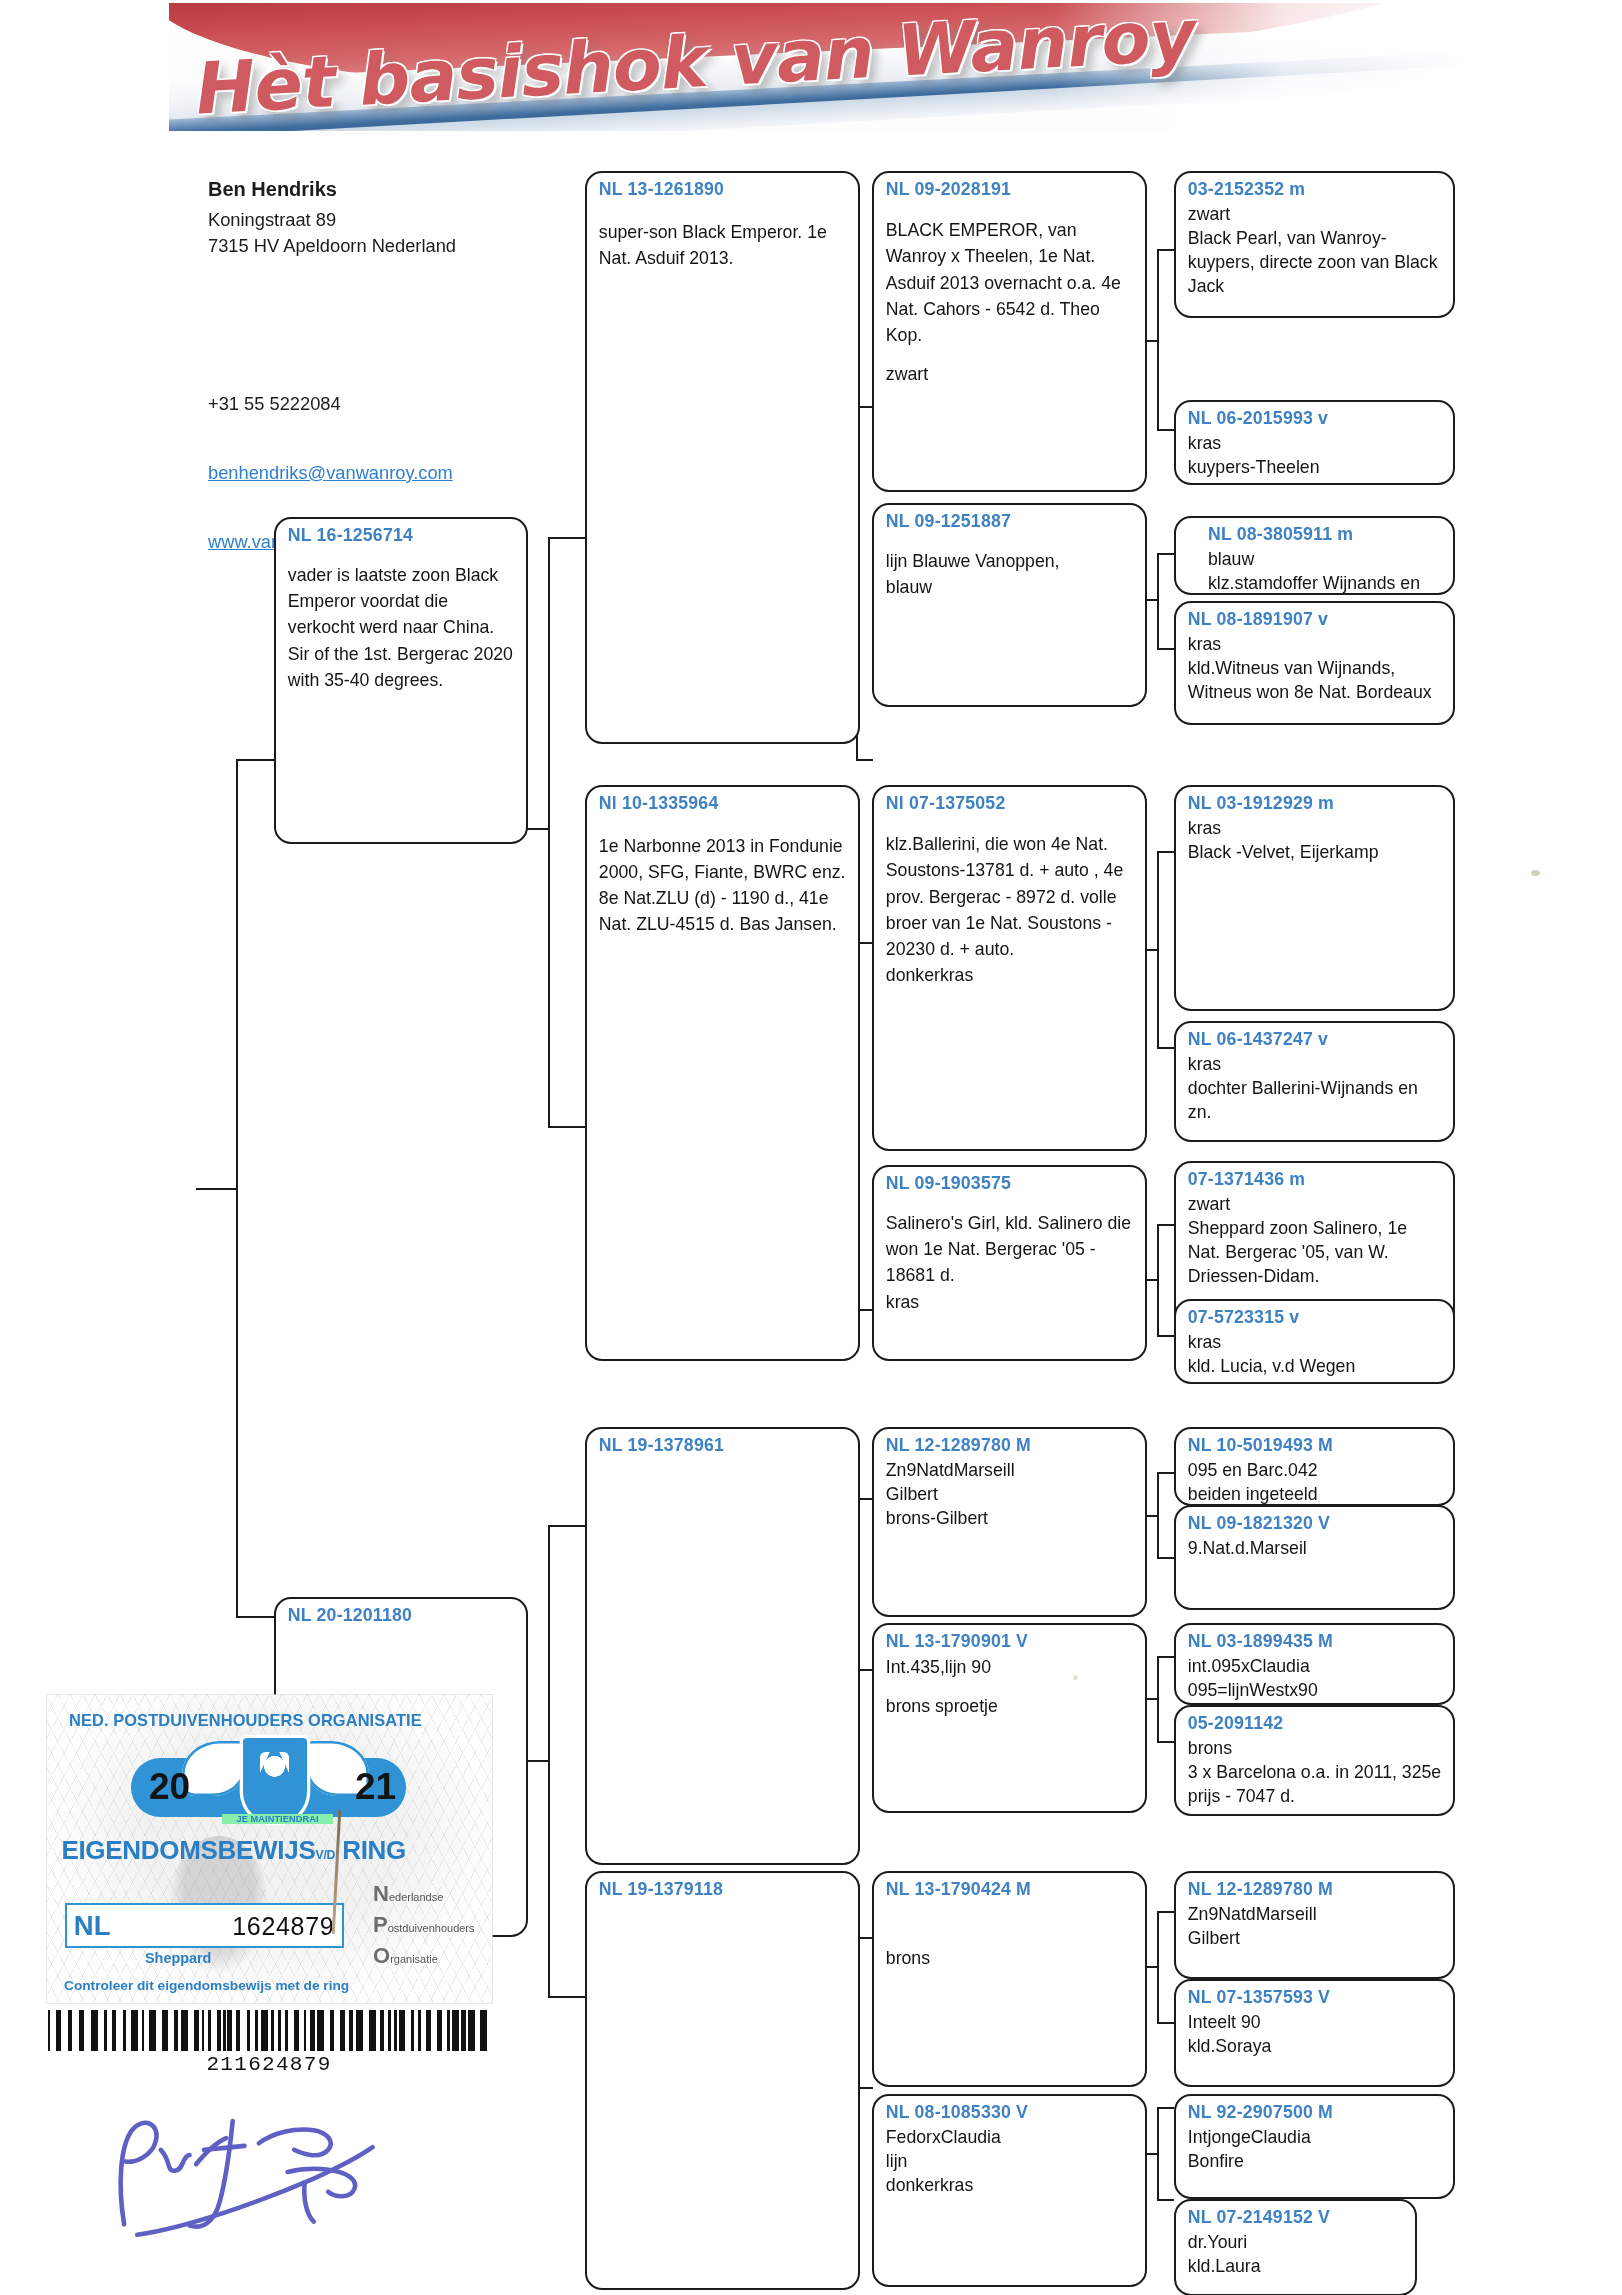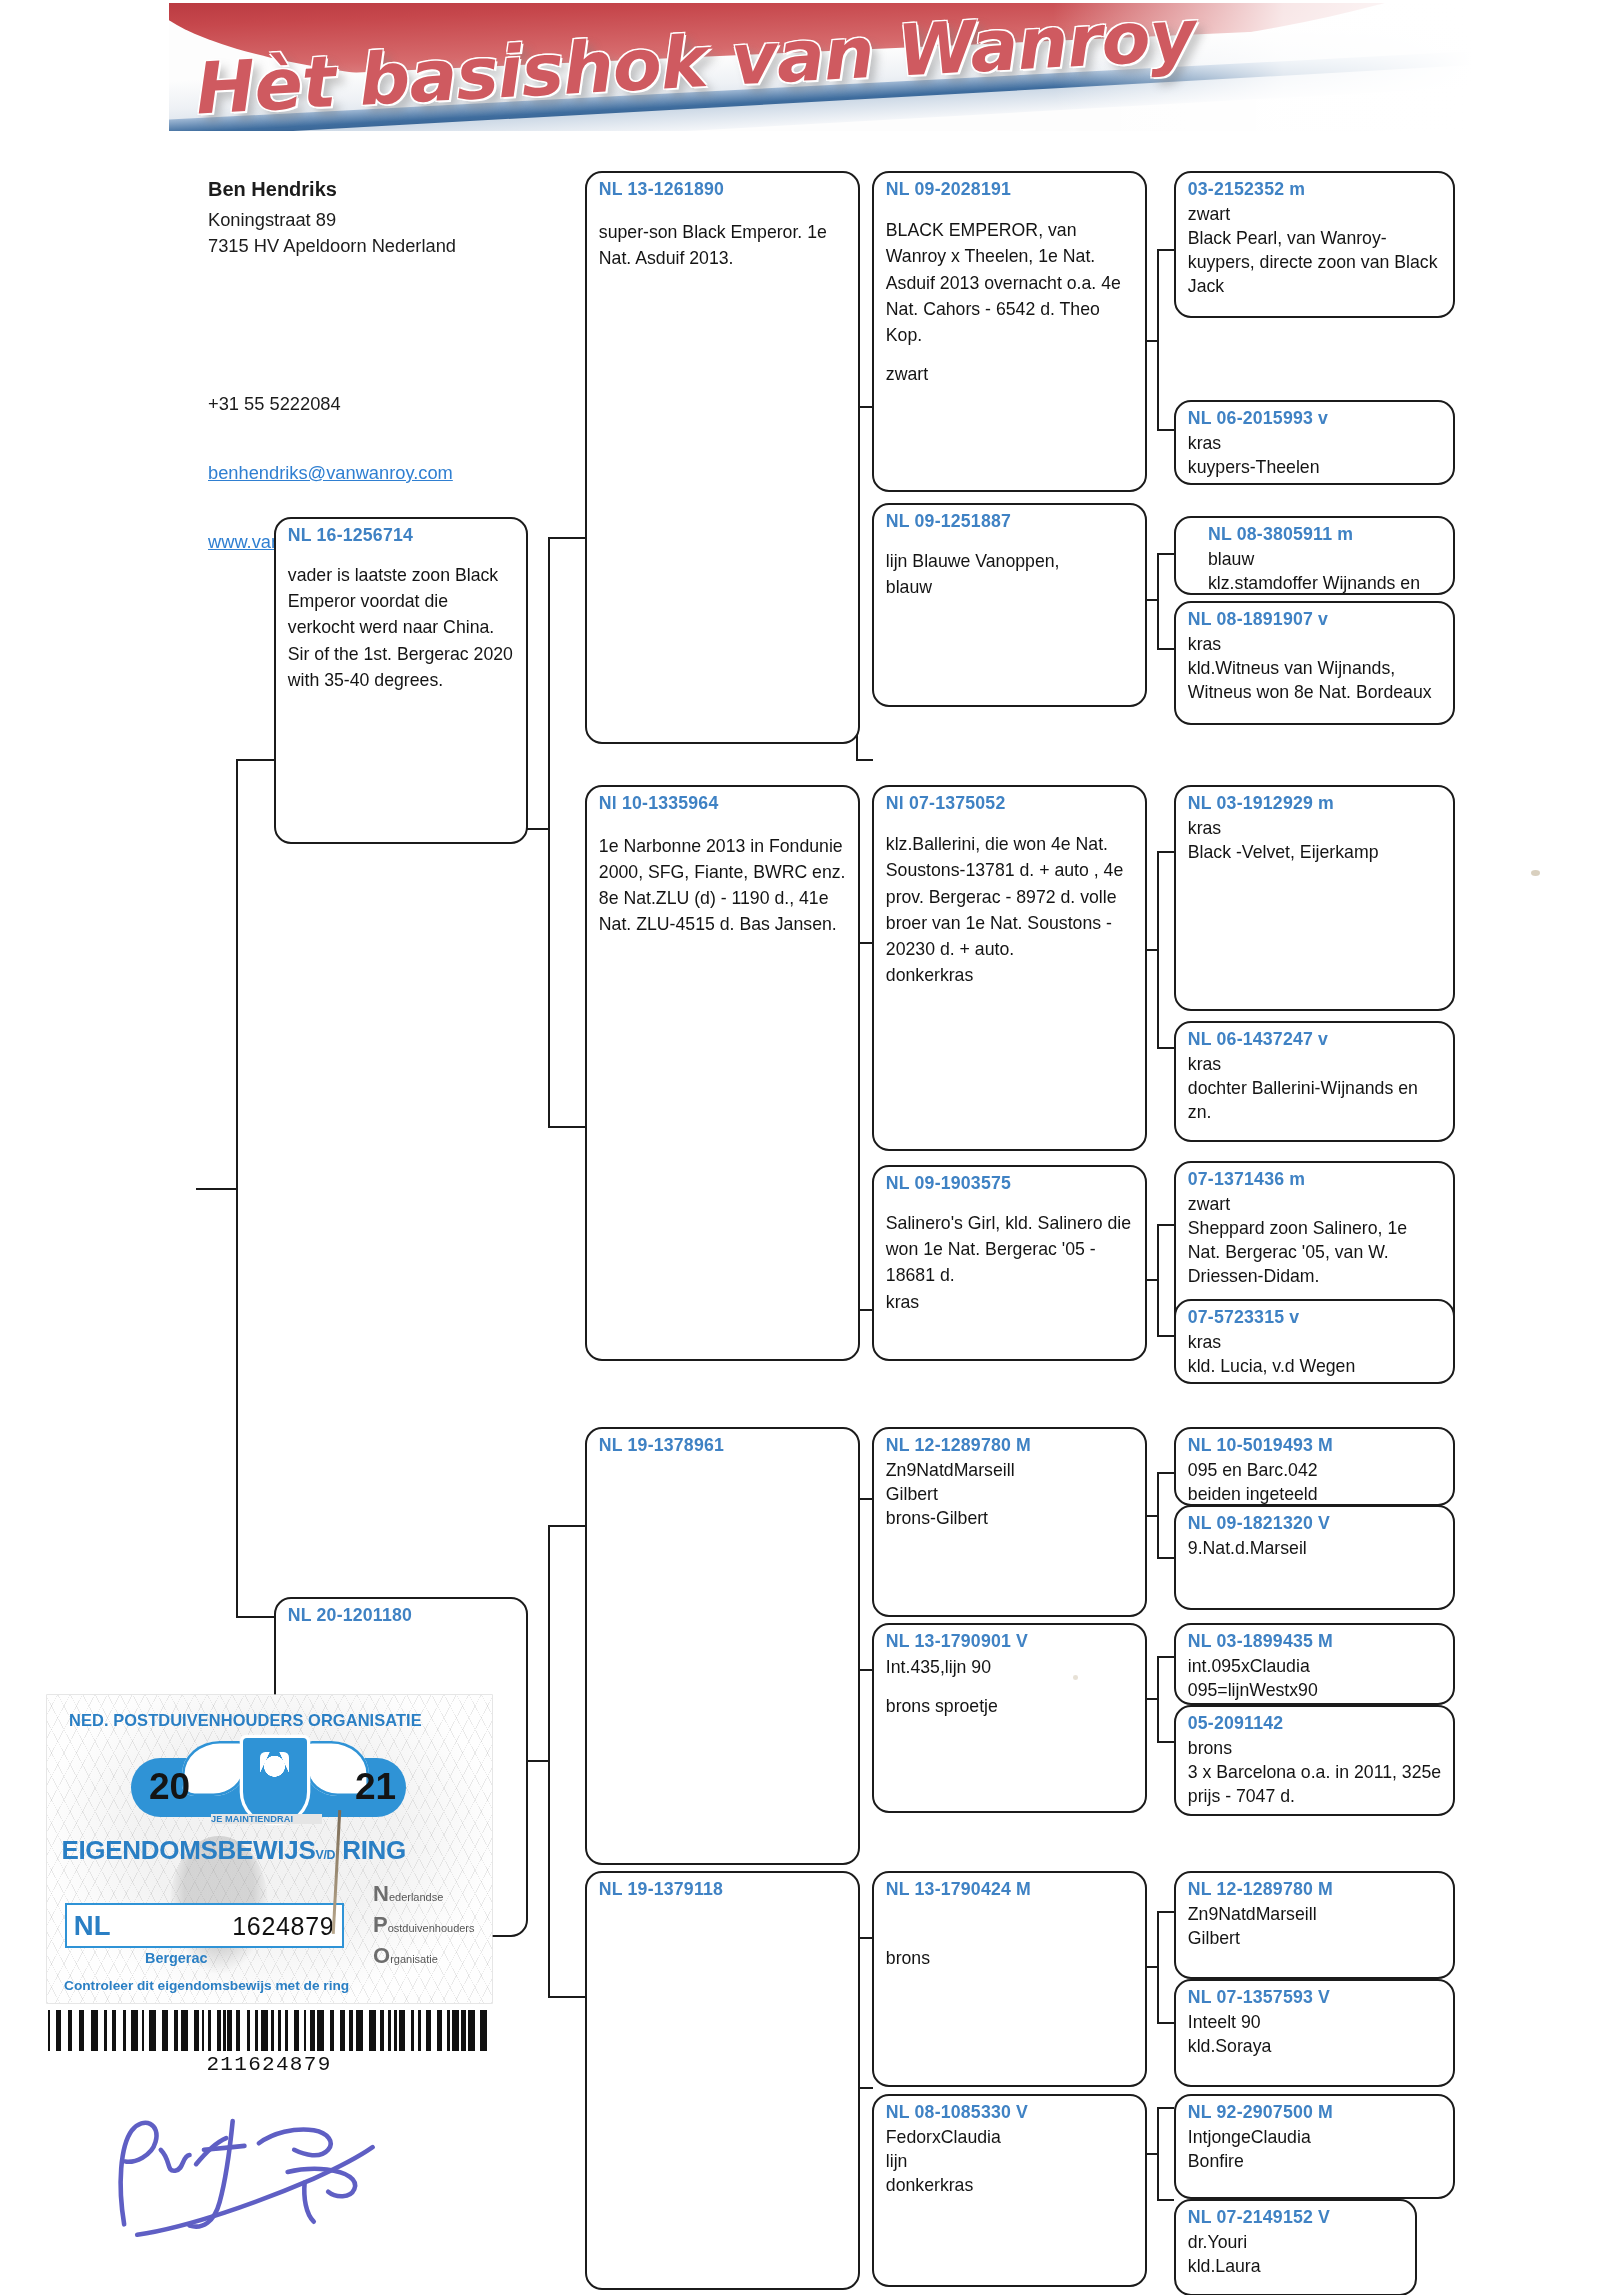--- a/index.html
+++ b/index.html
@@ -119,22 +119,22 @@
       linear-gradient(-115deg,#fff 0 18%,transparent 19%);
     border-radius:5.2px;
   }
   .cert .wingL,.cert .wingR{
     position:absolute;top:46px;width:63px;height:55px;background:#fff;
     box-shadow:0 0 0 2.6px #2f93d6 inset;
   }
   .cert .wingL{left:135px;border-radius:60% 10% 50% 20%;}
   .cert .wingR{left:259px;border-radius:10% 60% 20% 50%;}
   .cert .motto{
-    position:absolute;left:164px;top:119px;width:111px;
-    font-size:9.2px;font-weight:700;color:#2a7fc4;background:#e5e5e5;letter-spacing:0.1px;
+    position:absolute;left:175px;top:119px;width:111px;text-align:center;
+    font-size:9.2px;font-weight:700;color:#2a7fc4;background:#86efac;letter-spacing:0.1px;
   }
   .cert .ctitle2{
     position:absolute;left:14.4px;top:140px;width:432px;
     font-weight:700;font-size:26px;color:#2a7fc4;letter-spacing:-0.3px;white-space:nowrap;
   }
   .cert .ctitle2 .sm{font-size:12.4px;vertical-align:baseline;}
   .cert .ringbox{
     position:absolute;left:18.3px;top:208px;width:275px;height:41px;
     border:2px solid #2f93d6;background:#fff;
   }
@@ -486,21 +486,21 @@
     <div class="motto">JE MAINTIENDRAI</div>
     <div class="ctitle2">
       <span>EIGENDOMSBEWIJS</span><span class="sm">V/D</span>
       <span>RING</span>
     </div>
     <div class="ringbox">
       <span class="nl">NL</span>
       <span class="num">1624879</span>
     </div>
     <div class="pin"></div>
-    <div class="nederland">Bergerac</div>
+    <div class="nederland">Sheppard</div>
     <div class="npo">
       <div><b>N</b><span>ederlandse</span></div>
       <div><b>P</b><span>ostduivenhouders</span></div>
       <div><b>O</b><span>rganisatie</span></div>
     </div>
     <div class="controleer">Controleer dit eigendomsbewijs met de ring</div>
   </div>
 
   <div class="barcode">
     <div class="bars" id="bars">

